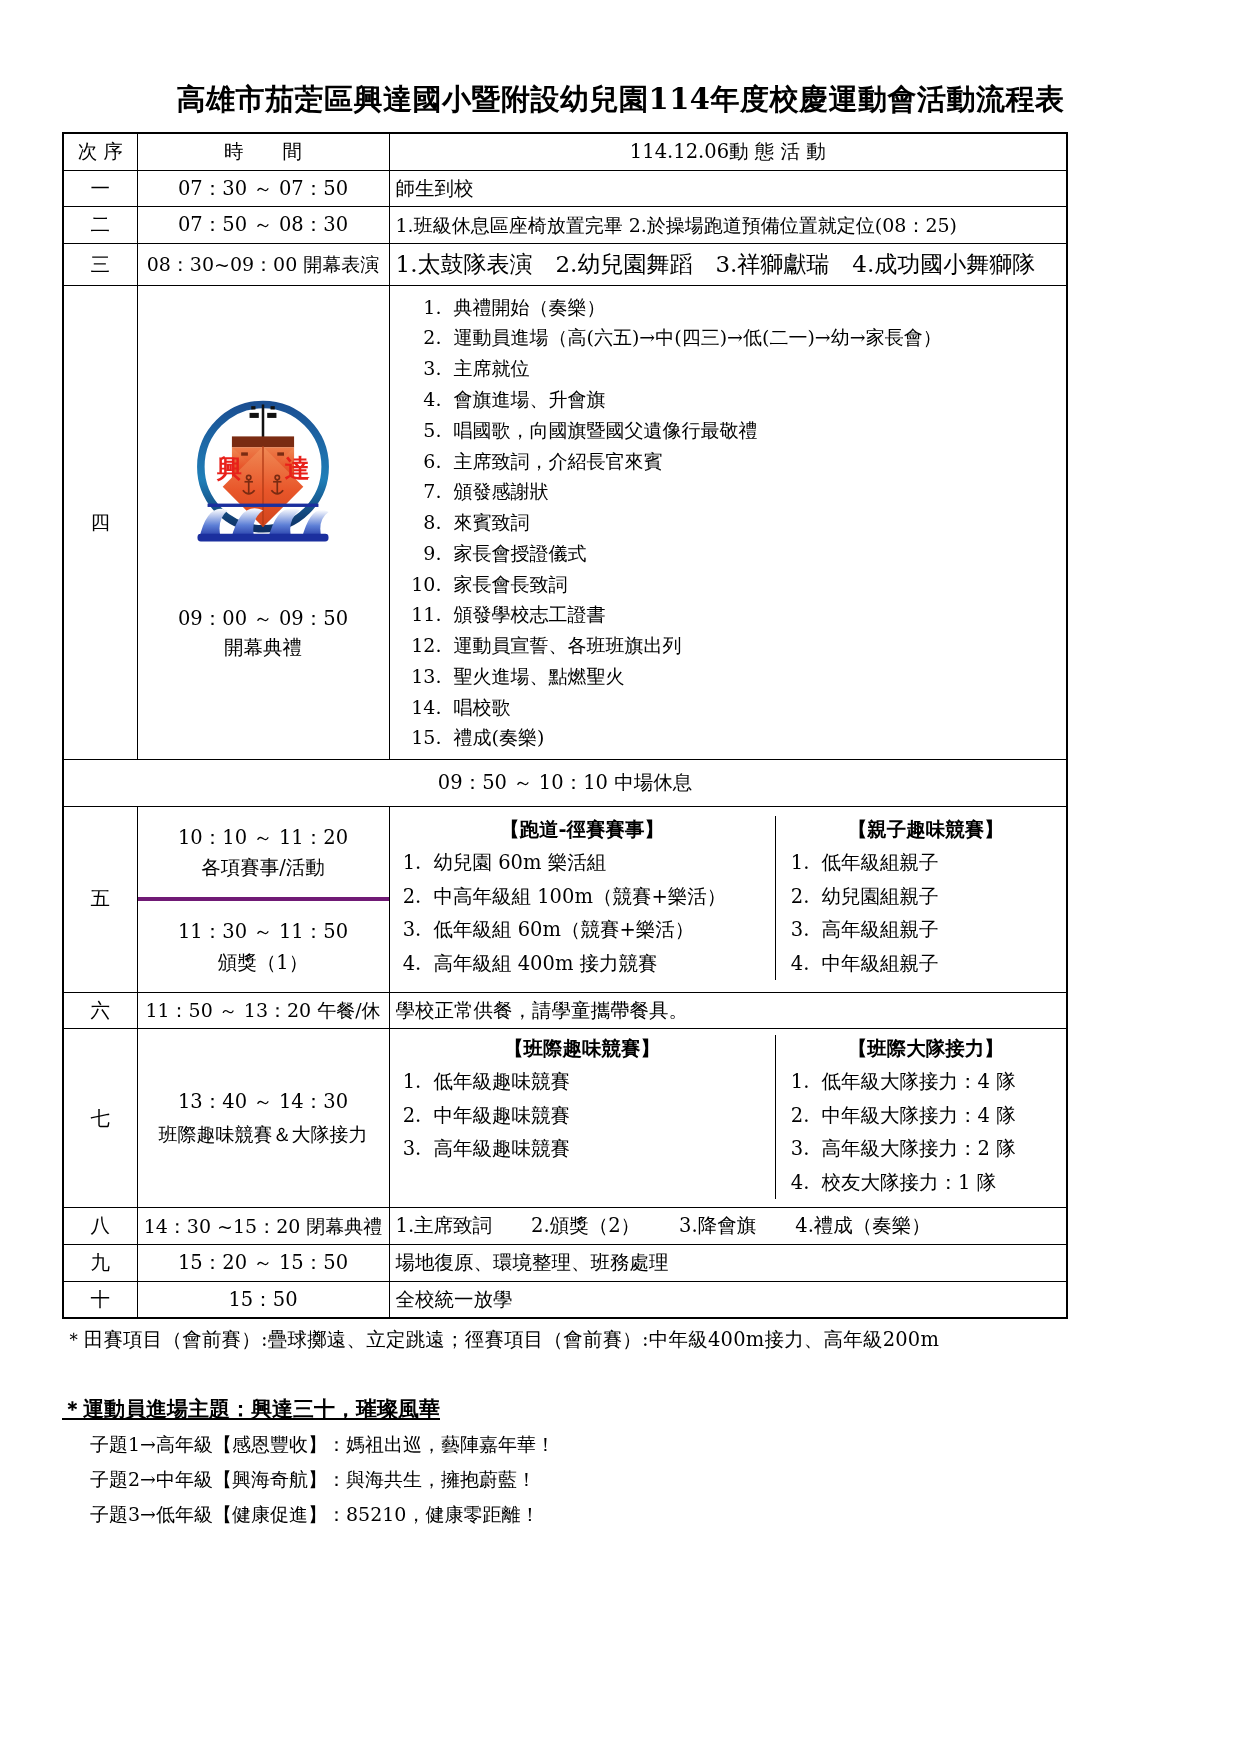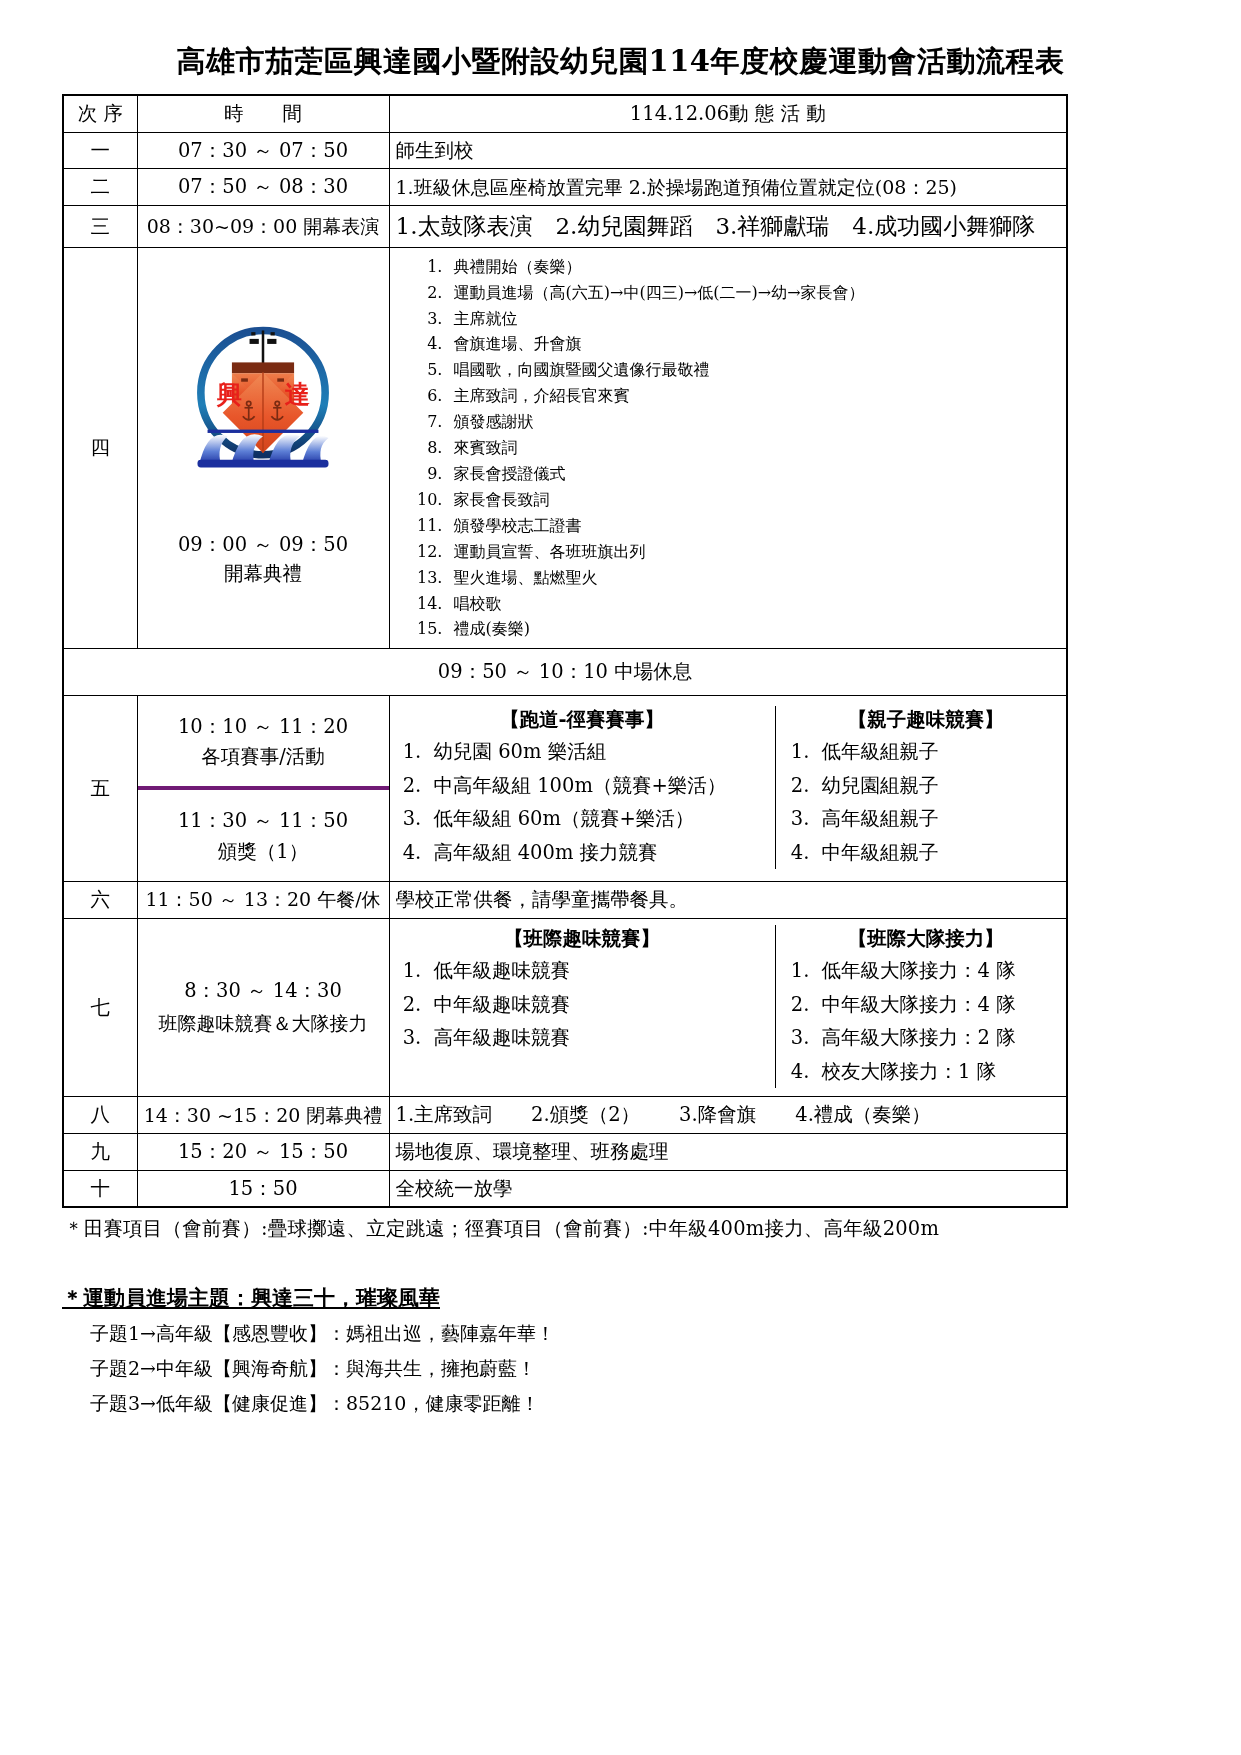--- a/index.html
+++ b/index.html
@@ -12,21 +12,21 @@
     height: 1755px;
     font-family: "DejaVu Serif", "Liberation Serif", serif;
     color: #000000;
     position: relative;
     overflow: hidden;
   }
   .page {
     width: 1241px;
     height: 1418px;
     box-sizing: border-box;
-    padding: 28px 62px 0 62px;
+    padding: 66px 62px 0 62px;
   }
   .doc-title {
     text-align: center;
     font-size: 29px;
     font-weight: bold;
     letter-spacing: 0.5px;
     margin: 14px 0 12px 0;
     font-family: "DejaVu Serif", "Liberation Serif", serif;
     white-space: nowrap;
   }
@@ -55,21 +55,21 @@
   .nowrap { white-space: nowrap; margin-top: 36px; }
 
   
   ol.ceremony {
     margin: 2px 0 2px 0;
     padding-left: 52px;
     list-style-position: outside;
     list-style-type: decimal;
   }
   ol.ceremony li {
-    font-size: 16px;
+    font-size: 19px;
     line-height: 1.62;
     padding-left: 6px;
   }
   
   table.sub {
     width: 100%;
     border-collapse: collapse;
     table-layout: fixed;
   }
   table.sub td {
@@ -309,21 +309,21 @@
 
       <tr>
         <td class="center">六</td>
         <td class="center nowrap" style="font-size:19px;padding-left:2px;padding-right:2px;">11：50 ～ 13：20 午餐/休</td>
         <td class="act-left">學校正常供餐，請學童攜帶餐具。</td>
       </tr>
 
       <tr>
         <td class="center">七</td>
         <td class="center" style="line-height:1.7;">
-          <span class="l1 nowrap">8：30 ～ 14：30</span><br>
+          <span class="l1 nowrap">13：40 ～ 14：30</span><br>
           <span class="l2 nowrap" style="font-size:19px;">班際趣味競賽＆大隊接力</span>
         </td>
         <td style="padding:6px 0 8px 0;">
           <table class="sub">
             <colgroup>
                 <col style="width:57%">
                 <col style="width:43%">
               </colgroup>
             <tbody>
                 <tr>

